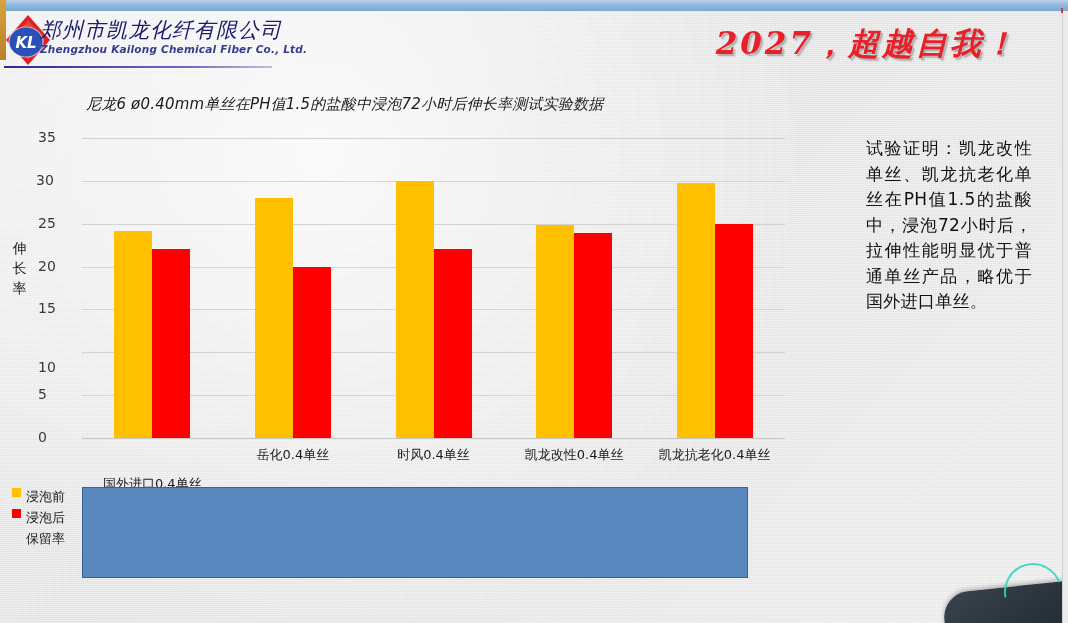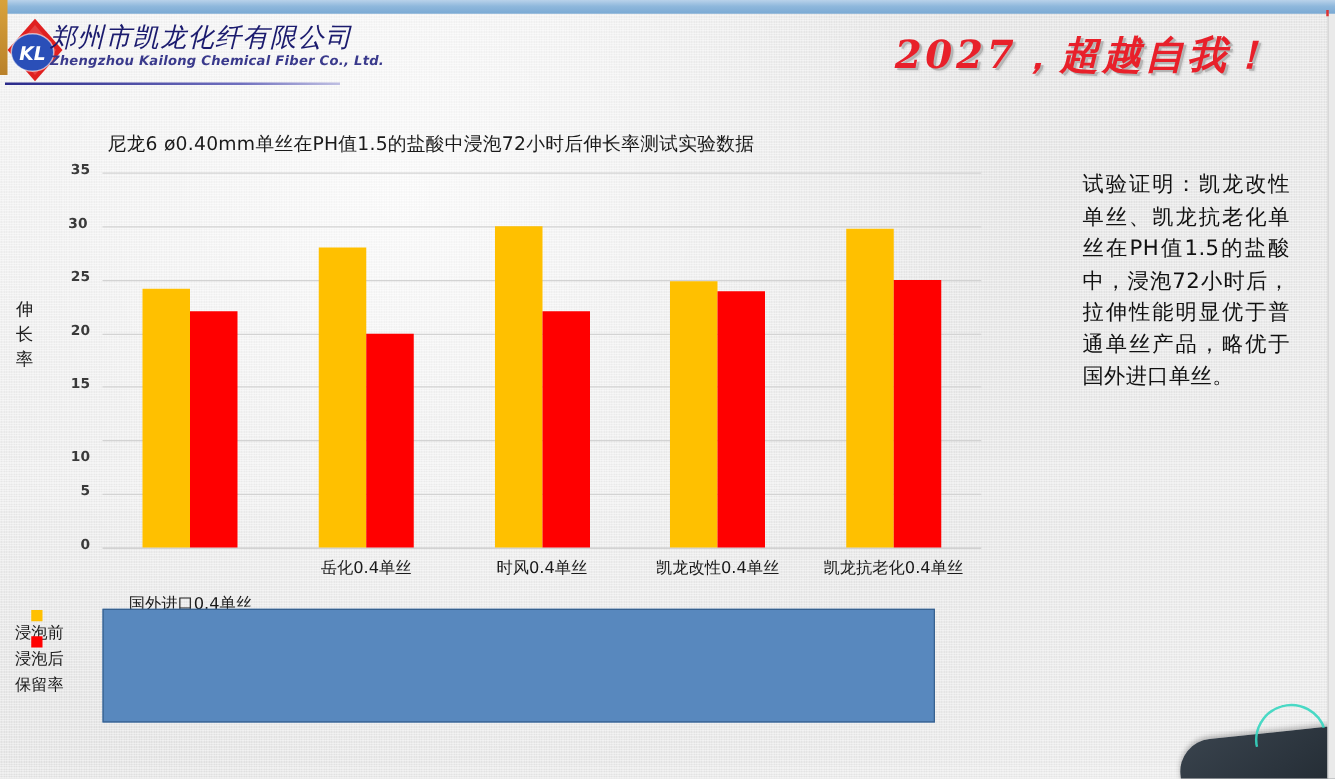--- a/index.html
+++ b/index.html
@@ -73,50 +73,51 @@
   }
   .slogan{
     position:absolute;right:50px;top:12px;
     font-family:"DejaVu Serif","Liberation Serif",serif;
     font-size:31px;font-weight:bold;font-style:italic;
     color:#e8202a;letter-spacing:3px;white-space:nowrap;
     text-shadow:2px 2px 0 rgba(150,150,150,.55), 3px 3px 1px rgba(200,200,200,.5);
   }
   
   .chart-title{
-    position:absolute;left:86px;top:106px;
+    position:absolute;left:86px;top:95px;
     font-size:15px;color:#1a1a1a;white-space:nowrap;letter-spacing:.2px;
     z-index:12;
+    font-style:italic;
   }
   .plot-wrap{position:absolute;left:0;top:0;width:1068px;height:623px;z-index:11;}
   .yaxis-label{
     position:absolute;left:9px;top:238px;width:22px;
     font-size:14px;color:#222;line-height:20px;text-align:center;letter-spacing:1px;
   }
   .ytick{
-    position:absolute;width:34px;text-align:right;
-    font-size:11px;color:#3a3a3a;font-weight:bold;
+    position:absolute;width:34px;
+    font-size:14px;color:#3a3a3a;
   }
   .gridline{
     position:absolute;left:82px;width:703px;height:1px;background:#d3d3d3;
   }
   .axisline{
     position:absolute;left:82px;width:703px;height:1px;background:#c7c7c7;
   }
   .bar{position:absolute;bottom:0;}
   .bars-layer{position:absolute;left:82px;top:138px;width:703px;height:300px;}
   .bar-pre{background:#FFC000;}
   .bar-post{background:#FF0000;}
   .xlabel{
     position:absolute;text-align:center;font-size:13px;color:#1a1a1a;
     line-height:17px;top:446px;
   }
   
   .legend{position:absolute;left:12px;top:488px;z-index:14;}
-  .legend-row{display:flex;align-items:center;height:21px;flex-direction:column;}
+  .legend-row{display:flex;align-items:flex-start;height:21px;}
   .legend-swatch{width:9px;height:9px;margin-right:5px;flex:0 0 auto;}
   .legend-swatch.empty{background:transparent;}
   .legend-text{font-size:13px;color:#1a1a1a;white-space:nowrap;}
   
   .blue-box{
     position:absolute;left:82px;top:487px;width:664px;height:89px;
     background:#5б88be;background:#5888be;border:1.5px solid #37618f;
     z-index:13;
   }
   

